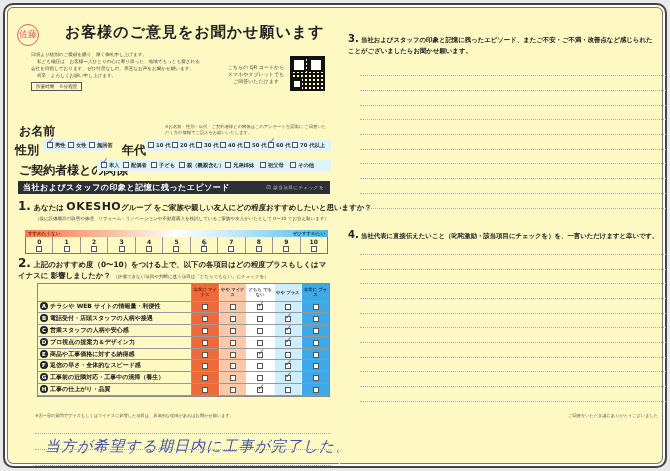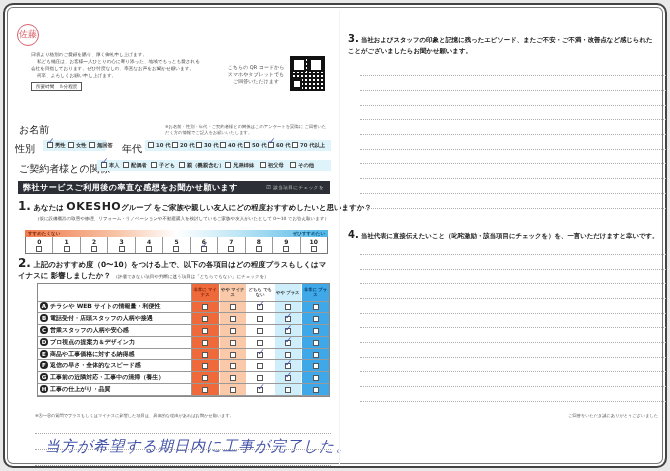--- a/index.html
+++ b/index.html
@@ -1,20 +1,20 @@
 <!DOCTYPE html>
 <html><head>
 <meta charset="utf-8">
 <style>
   * { box-sizing: border-box; margin: 0; padding: 0; }
   html, body { width: 670px; height: 471px; background: #e9e9e9; overflow: hidden; }
   body { font-family: "DejaVu Sans", sans-serif; color: #222; position: relative; }
   .frame {
     position: absolute; left: 3px; top: 3px; width: 664px; height: 465px;
-    background: #ffffff; border: 2px solid #444; border-radius: 10px;
+    background: #fef9c3; border: 2px solid #444; border-radius: 10px;
     box-shadow: inset 0 0 0 2px #fff, inset 0 0 0 3px #777;
   }
   .page { position: absolute; top: 6px; bottom: 6px; }
   .left { left: 10px; width: 316px; }
   .right { left: 343px; width: 312px; }
 
   
   .stamp {
     position: absolute; left: 2px; top: 13px; width: 22px; height: 22px;
     border: 1.5px solid #d9606a; border-radius: 50%; color: #d9606a;
@@ -39,21 +39,21 @@
 
   
   .bar {
     position: absolute; left: 3px; width: 312px; height: 13px; background: #2c2f35;
     color: #fff; font-size: 8px; font-weight: bold; line-height: 13px; padding-left: 5px; letter-spacing: 0.5px;
   }
   .bar .hint { position: absolute; right: 6px; top: 0; font-size: 4.5px; font-weight: normal; color: #ccc; }
   .bar .hint::before { content: "☑ "; font-size: 5px; }
 
   
-  .row-label { position: absolute; font-size: 10px; font-weight: normal; color: #222; }
+  .row-label { position: absolute; font-size: 12px; font-weight: bold; color: #222; }
   .note-small { position: absolute; left: 150px; top: 113px; font-size: 4.3px; line-height: 6px; color: #555; width: 165px; }
   .band { position: absolute; height: 11px; background: #dff3fa; }
   .opt { position: absolute; font-size: 5.3px; font-weight: bold; color: #333; white-space: nowrap; line-height: 9px; }
   .cb { display: inline-block; width: 6px; height: 6px; border: 0.8px solid #555; background: #fff; vertical-align: -1px; margin-right: 2px; position: relative; }
   .cb.on::after { content: "✓"; position: absolute; left: -1px; top: -6px; font-size: 9px; color: #4a4fb0; font-weight: normal; }
 
   
   .qnum { font-size: 12px; font-weight: bold; }
   .q1 { position: absolute; left: 3px; top: 188px; font-size: 7.4px; font-weight: bold; white-space: nowrap; }
   .q1 .brand { font-size: 11px; font-weight: 900; letter-spacing: 0.5px; }
@@ -99,20 +99,21 @@
   .thanks { position: absolute; right: 2px; top: 402px; font-size: 4.2px; color: #555; }
   .spine { position: absolute; left: 334px; top: 6px; width: 1px; height: 455px; background: #f2f2f2; }
 </style>
 </head>
 <body>
 
 <div class="frame">
 
   <div class="page left">
     <div class="stamp">佐藤</div>
+    <div class="title">お客様のご意見をお聞かせ願います</div>
     <div class="intro">
       <p>日頃より格別のご愛顧を賜り、厚く御礼申し上げます。</p>
       <p style="padding-left:6px">私ども桶庄は、お客様一人ひとりの心に寄り添った、地域でもっとも愛される</p>
       <p>会社を目指しております。ぜひ忖度なしの、率直なお声をお聞かせ願います。</p>
       <p style="padding-left:6px">何卒、よろしくお願い申し上げます。</p>
     </div>
     <div class="time-badge">所要時間　５分程度</div>
     <div class="qr-text">こちらの QR コードから スマホやタブレットでも ご回答いただけます</div>
     <div class="qr">
         <span class="qr-corner"></span>
@@ -143,21 +144,21 @@
     <div class="band" style="left:82px; top:149px; width:234px"></div>
     <div class="opt" style="left:86px; top:150px"><span class="cb on"></span><span>本人</span></div>
     <div class="opt" style="left:108px; top:150px"><span class="cb"></span><span>配偶者</span></div>
     <div class="opt" style="left:136px; top:150px"><span class="cb"></span><span>子ども</span></div>
     <div class="opt" style="left:164px; top:150px"><span class="cb"></span><span>親（義親含む）</span></div>
     <div class="opt" style="left:210px; top:150px"><span class="cb"></span><span>兄弟姉妹</span></div>
     <div class="opt" style="left:245px; top:150px"><span class="cb"></span><span>祖父母</span></div>
     <div class="opt" style="left:275px; top:150px"><span class="cb"></span><span>その他</span></div>
 
     <div class="bar" style="top:170px">
-      <span>弊社サービスご利用後の率直な感想をお聞かせ願います</span>
+      <span>当社およびスタッフの印象と記憶に残ったエピソード</span>
       <span class="hint">該当項目にチェックを</span>
     </div>
 
     <div class="q1">
       <span class="qnum">1.</span>
       <span>あなたは</span>
       <span class="brand">OKESHO</span><span>グループ をご家族や親しい友人にどの程度おすすめしたいと思いますか？</span>
     </div>
     <div class="q1-sub">（仮に設備機器の取替や修理、リフォーム・リノベーションや不動産購入を検討しているご家族や友人がいたとして 0〜10 でお答え願います）</div>
     <div class="scale-bar">

